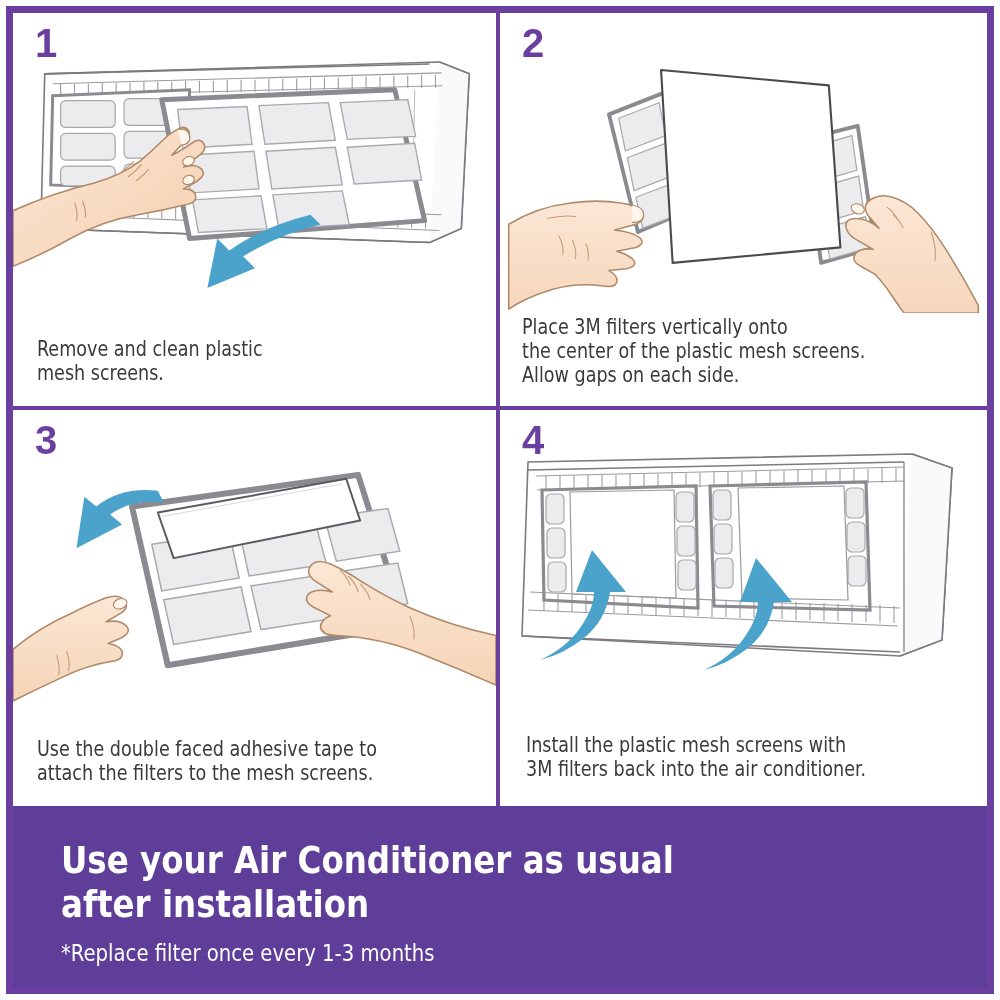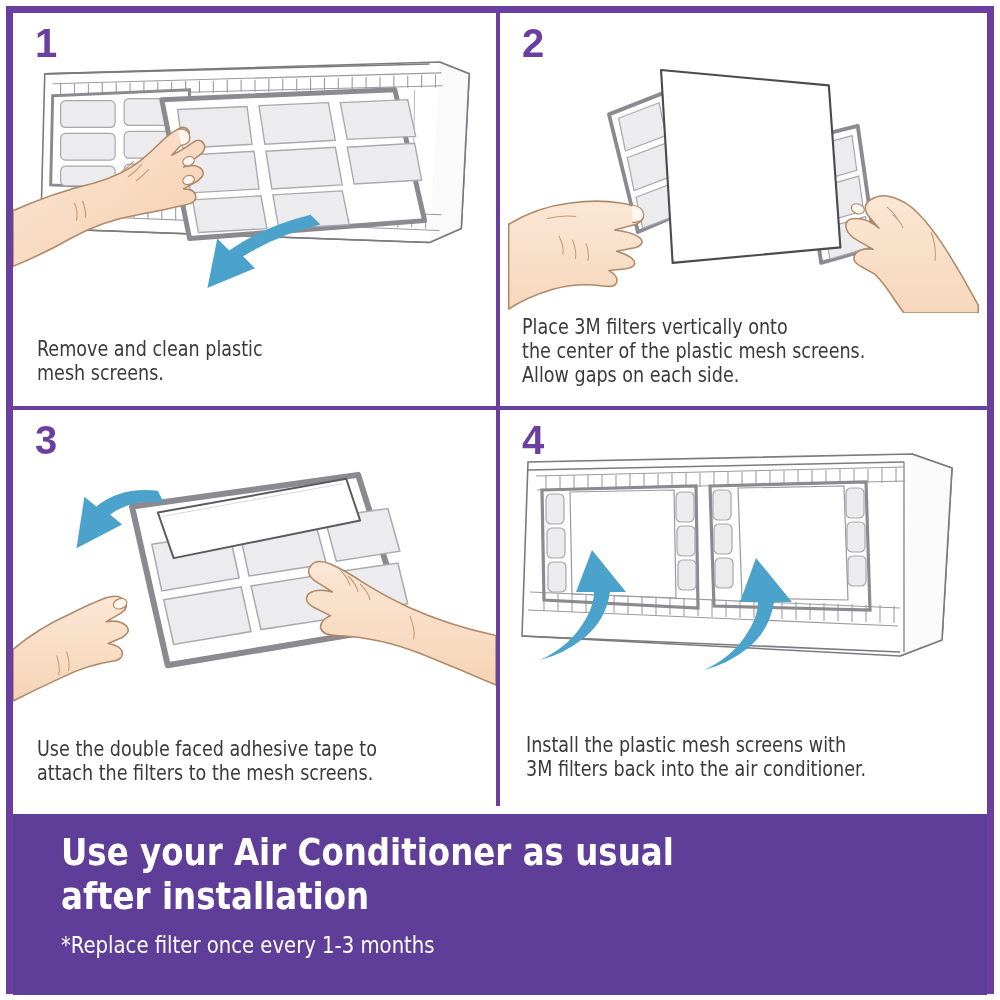--- a/index.html
+++ b/index.html
@@ -83,22 +83,21 @@
 
   
   #banner {
     position:absolute;
     left:0;
     top:793px;
     width:974px;
     height:181px;
     background:#5E3E99;
     color:#ffffff;
-    padding:16px 0 0 48px;
-    margin-top:8px;
+    padding:32px 0 0 48px;
   }
   #banner-head {
     font-size:38px;
     font-weight:bold;
     line-height:1.16;
     letter-spacing:0px;
     white-space:pre-line;
     font-family:"Liberation Sans Narrow","DejaVu Sans Condensed","Liberation Sans", sans-serif;
     transform:scaleX(0.95);
     transform-origin:left top;

